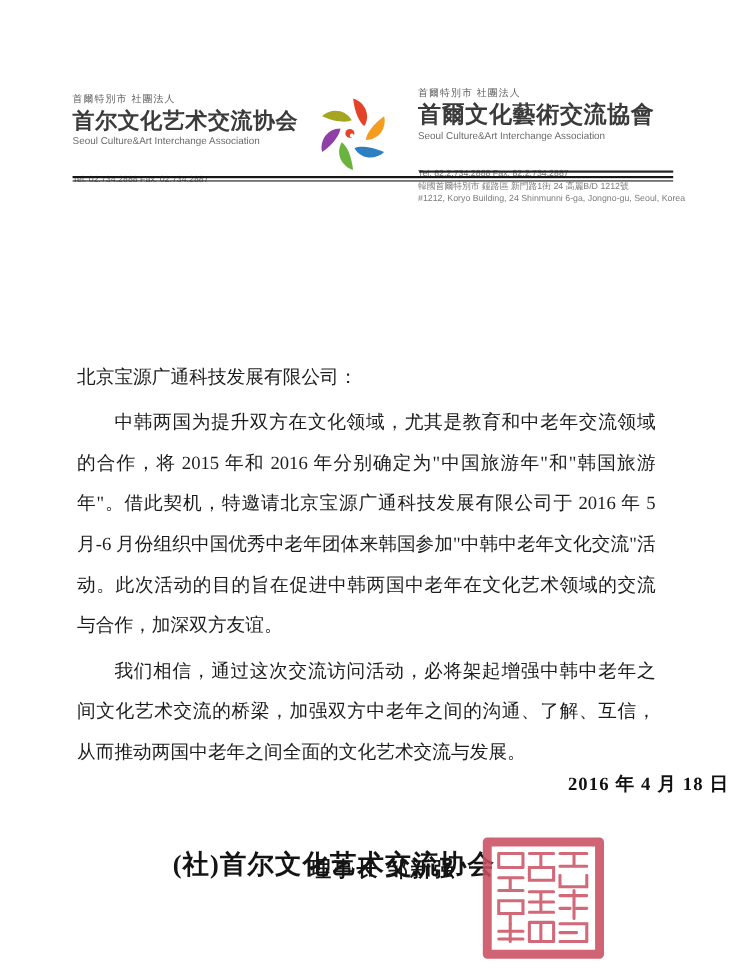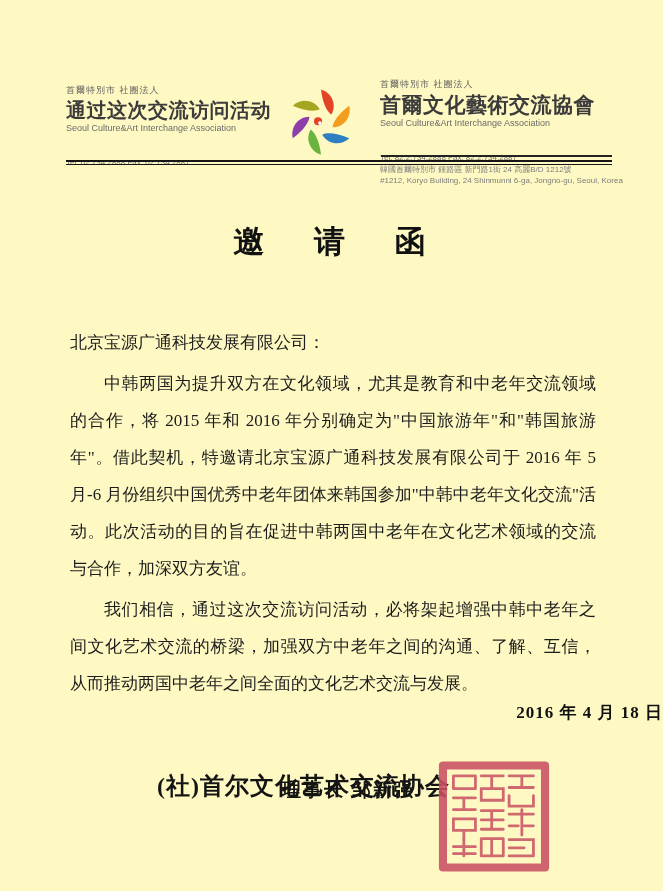--- a/index.html
+++ b/index.html
@@ -1,17 +1,17 @@
 <!DOCTYPE html>
 <html><head>
 <meta charset="utf-8">
 <style>
   html,body{margin:0;padding:0;background:#9a9a9a;}
   .page{
-    position:relative;width:663px;height:891px;margin:0 auto;background:#fef9c3;
+    position:relative;width:663px;height:891px;margin:0 auto;background:#ffffff;
     font-family:"Liberation Serif","DejaVu Serif",serif;color:#1a1a1a;overflow:hidden;
   }
   
   .lh{position:absolute;font-family:"Liberation Sans","DejaVu Sans",sans-serif;}
   .lh-left{left:66px;top:84px;width:215px;}
   .lh-right{left:380px;top:78px;width:238px;}
   .lh .authority{font-size:9px;color:#5d5d5d;letter-spacing:1px;margin-bottom:2px;}
   .lh .org-name{font-size:20px;font-weight:bold;color:#3b3b3b;line-height:1.15;letter-spacing:.5px;white-space:nowrap;}
   .lh-right .org-name{font-size:21px;}
   .lh .org-en{font-size:9px;color:#6b6b6b;margin-top:1px;margin-bottom:24px;white-space:nowrap;}
@@ -39,21 +39,21 @@
   .sig-name{position:absolute;left:282px;top:777px;font-size:19px;font-weight:bold;letter-spacing:2px;color:#141414;}
   .seal-wrap{position:absolute;left:436px;top:757px;width:116px;height:119px;}
 </style>
 </head>
 <body>
 
 <div class="page">
 
   <div class="lh lh-left">
     <div class="authority">首爾特別市 社團法人</div>
-    <div class="org-name">通过这次交流访问活动</div>
+    <div class="org-name">首尔文化艺术交流协会</div>
     <div class="org-en">Seoul Culture&amp;Art Interchange Association</div>
     <div class="contact">Tel. 02.734.2888  Fax. 02.734.2887</div>
   </div>
 
   <div class="logo-wrap">
     <svg viewBox="0 0 100 100" width="74" height="76" aria-hidden="true">
       <g>
         <path d="M50 6 C 64 10, 72 26, 64 40 C 58 36, 52 24, 50 6 Z" fill="#e34427" transform="rotate(0 50 50)"></path>
         <path d="M50 6 C 64 10, 72 26, 64 40 C 58 36, 52 24, 50 6 Z" fill="#f39c1d" transform="rotate(60 50 50)"></path>
         <path d="M50 6 C 64 10, 72 26, 64 40 C 58 36, 52 24, 50 6 Z" fill="#2e7fc2" transform="rotate(120 50 50)"></path>
@@ -71,21 +71,20 @@
     <div class="org-name">首爾文化藝術交流協會</div>
     <div class="org-en">Seoul Culture&amp;Art Interchange Association</div>
     <div class="contact">Tel. 82.2.734.2888  Fax. 82.2.734.2887</div>
     <div class="addr">韓國首爾特別市 鍾路區 新門路1街 24 高麗B/D 1212號</div>
     <div class="addr">#1212, Koryo Building, 24 Shinmunni 6-ga, Jongno-gu, Seoul, Korea</div>
   </div>
 
   <div class="rule-right"></div>
   <div class="rule-main"></div>
 
-  <div class="doc-title">邀 请 函</div>
 
   <div class="body-text">
     <p class="salutation">北京宝源广通科技发展有限公司：</p>
     <p>中韩两国为提升双方在文化领域，尤其是教育和中老年交流领域的合作，将 2015 年和 2016 年分别确定为"中国旅游年"和"韩国旅游年"。借此契机，特邀请北京宝源广通科技发展有限公司于 2016 年 5 月-6 月份组织中国优秀中老年团体来韩国参加"中韩中老年文化交流"活动。此次活动的目的旨在促进中韩两国中老年在文化艺术领域的交流与合作，加深双方友谊。</p>
     <p>我们相信，通过这次交流访问活动，必将架起增强中韩中老年之间文化艺术交流的桥梁，加强双方中老年之间的沟通、了解、互信，从而推动两国中老年之间全面的文化艺术交流与发展。</p>
   </div>
 
   <div class="date-line">2016 年  4 月  18 日</div>
 
   <div class="sig-org">(社)首尔文化艺术交流协会</div>

